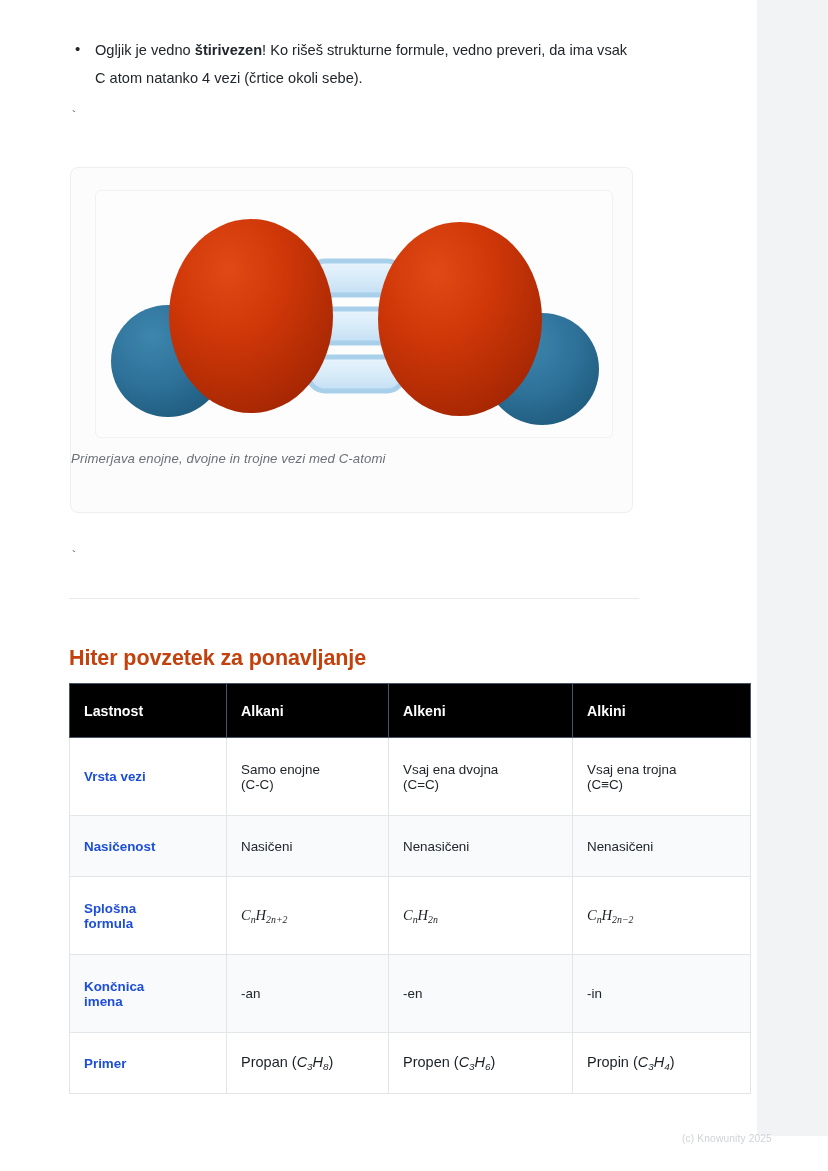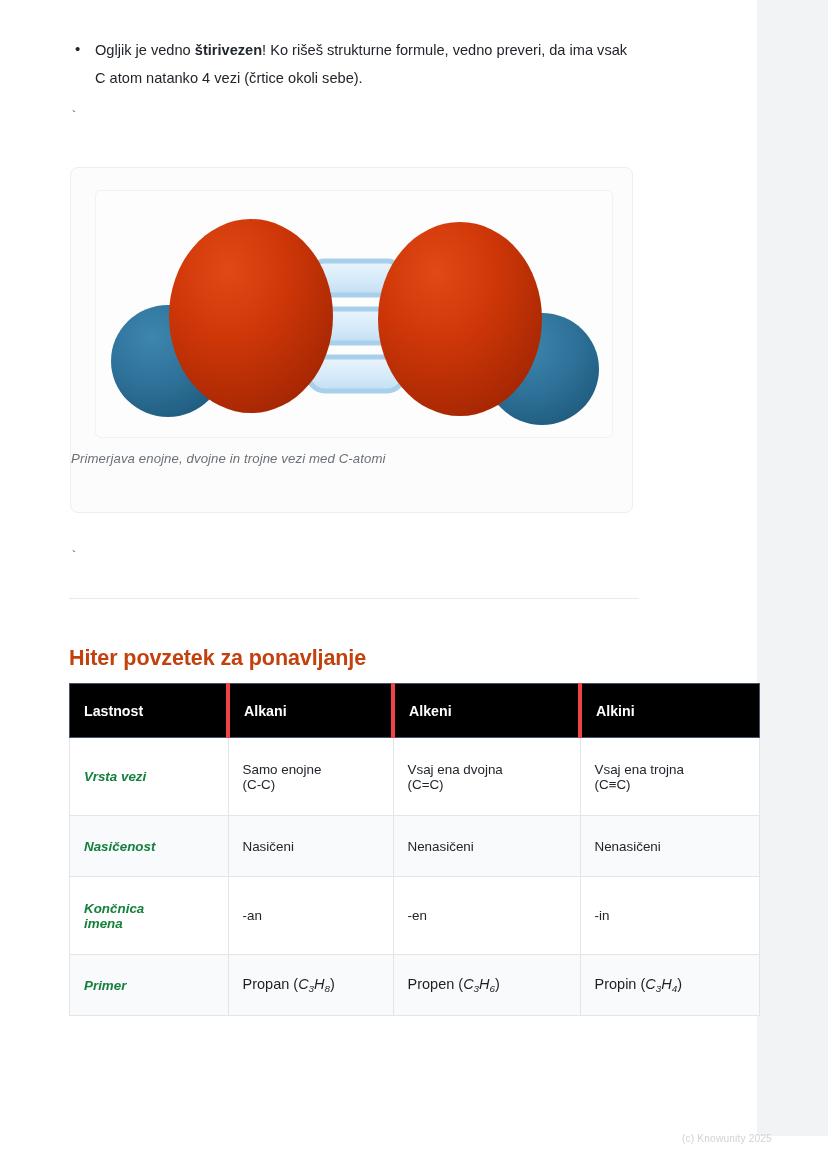--- a/index.html
+++ b/index.html
@@ -164,27 +164,26 @@
   table.summary-table thead th {
     background: #000000;
     color: #ffffff;
     font-weight: 700;
     font-size: 14.2px;
     border-color: #475569;
     height: 53px;
     padding-top: 0;
     padding-bottom: 0;
   }
-  table.summary-table thead th + th { border-left: 4px solid #ef4444; }
+  table.summary-table thead th + th { border-left: 1px solid #ef4444; }
   table.summary-table tbody tr:nth-child(odd)  { background: #ffffff; }
   table.summary-table tbody tr:nth-child(even) { background: #f8fafc; }
   table.summary-table tbody td.rowhead {
     font-weight: 700;
-    color: #15803d;
-    font-style: italic;
+    color: #1d4ed8;
   }
   table.summary-table td .wrap-line { display: block; }
   .col-0 { width: 128px; }
   .col-1 { width: 133px; }
   .col-2 { width: 155px; }
   .col-3 { width: 149px; }
   .row-tall td { height: 57px; }
   .row-short td { height: 40px; }
 
   
@@ -297,20 +296,35 @@
           </td>
         </tr>
 
         <tr class="row-short">
           <td class="rowhead">Nasičenost</td>
           <td>Nasičeni</td>
           <td>Nenasičeni</td>
           <td>Nenasičeni</td>
         </tr>
 
+        <tr class="row-tall">
+          <td class="rowhead">
+            <span class="wrap-line">Splošna</span>
+            <span class="wrap-line">formula</span>
+          </td>
+          <td>
+            <span class="mathv">C<sub>n</sub>H<sub>2n+2</sub></span>
+          </td>
+          <td>
+            <span class="mathv">C<sub>n</sub>H<sub>2n</sub></span>
+          </td>
+          <td>
+            <span class="mathv">C<sub>n</sub>H<sub>2n−2</sub></span>
+          </td>
+        </tr>
 
         <tr class="row-tall">
           <td class="rowhead">
             <span class="wrap-line">Končnica</span>
             <span class="wrap-line">imena</span>
           </td>
           <td>-an</td>
           <td>-en</td>
           <td>-in</td>
         </tr>

